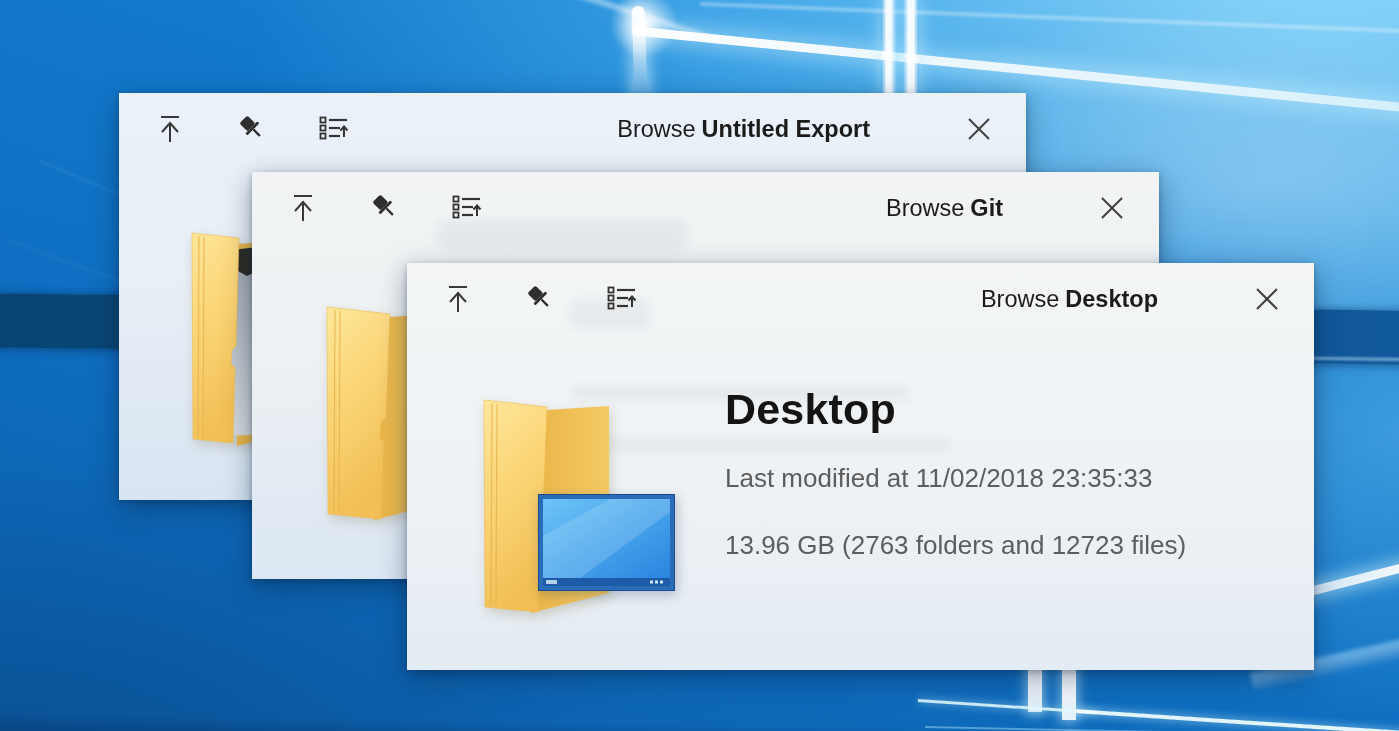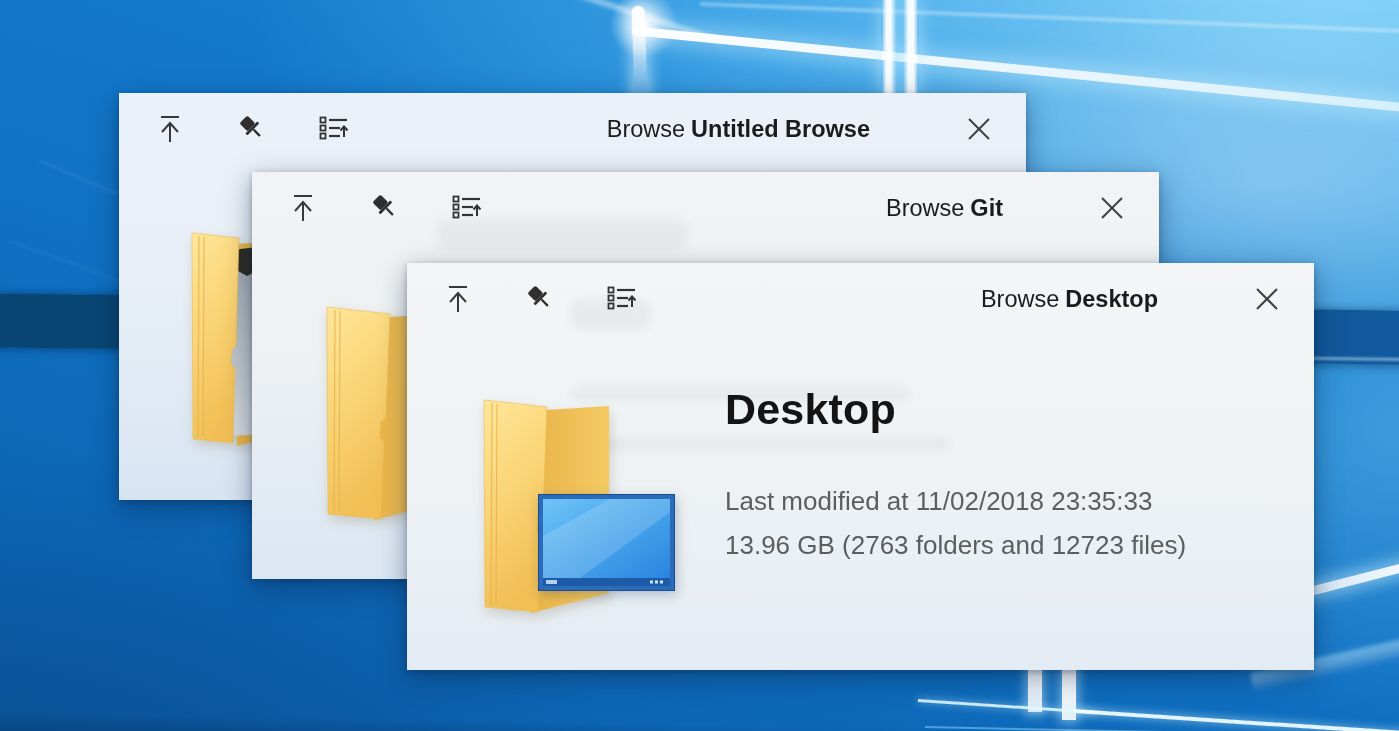--- a/index.html
+++ b/index.html
@@ -171,21 +171,21 @@
             <line x1="10" y1="5" x2="28" y2="5" stroke-width="2.2"></line>
             <line x1="10" y1="13" x2="21" y2="13" stroke-width="2.2"></line>
             <line x1="10" y1="21" x2="21" y2="21" stroke-width="2.2"></line>
             <line x1="25" y1="22" x2="25" y2="12" stroke-width="2"></line>
             <polyline points="21.5,15.5 25,11.5 28.5,15.5" stroke-width="2"></polyline>
           </g>
         </svg>
       </button>
       <div class="wtitle">
         <span>Browse</span>
-        <b>Untitled Browse</b>
+        <b>Untitled Export</b>
       </div>
       <button class="tbtn closebtn">
         <svg width="28" height="28" viewBox="0 0 28 28">
           <g stroke="#3f3f3f" stroke-width="2" fill="none">
             <line x1="4" y1="4" x2="24" y2="24"></line>
               <line x1="24" y1="4" x2="4" y2="24"></line>
           </g>
         </svg>
       </button>
     </div>
@@ -266,21 +266,21 @@
         <rect x="0.5" y="0.5" width="136" height="96" fill="#2b6cb8" stroke="#1a4c8f"></rect>
         <rect x="5" y="5" width="127" height="79" fill="url(#scr)"></rect>
         <polygon points="5,84 5,42 72,5 132,5 132,18 42,84" fill="rgba(255,255,255,0.16)"></polygon>
         <rect x="5" y="84" width="127" height="8" fill="#1d5aa8"></rect>
         <rect x="8" y="86" width="11" height="4" fill="#cfe6fa" opacity="0.85"></rect>
         <rect x="112" y="86.5" width="3" height="3" fill="#cfe6fa"></rect>
         <rect x="117" y="86.5" width="3" height="3" fill="#cfe6fa"></rect>
         <rect x="122" y="86.5" width="3" height="3" fill="#cfe6fa"></rect>
       </svg>
       <div class="heading" style="left:318px;top:122px">Desktop</div>
-      <div class="meta" style="left:318px;top:223px">Last modified at 11/02/2018 23:35:33</div>
+      <div class="meta" style="left:318px;top:200px">Last modified at 11/02/2018 23:35:33</div>
       <div class="meta" style="left:318px;top:267px">13.96 GB (2763 folders and 12723 files)</div>
     </div>
     <div class="toolbar">
       <button class="tbtn">
         <svg width="28" height="30" viewBox="0 0 28 30">
           <g stroke="#383838" stroke-width="2" fill="none">
             <line x1="5" y1="3" x2="23" y2="3"></line>
             <line x1="14" y1="9" x2="14" y2="28"></line>
             <polyline points="6,18 14,9 22,18"></polyline>
           </g>

